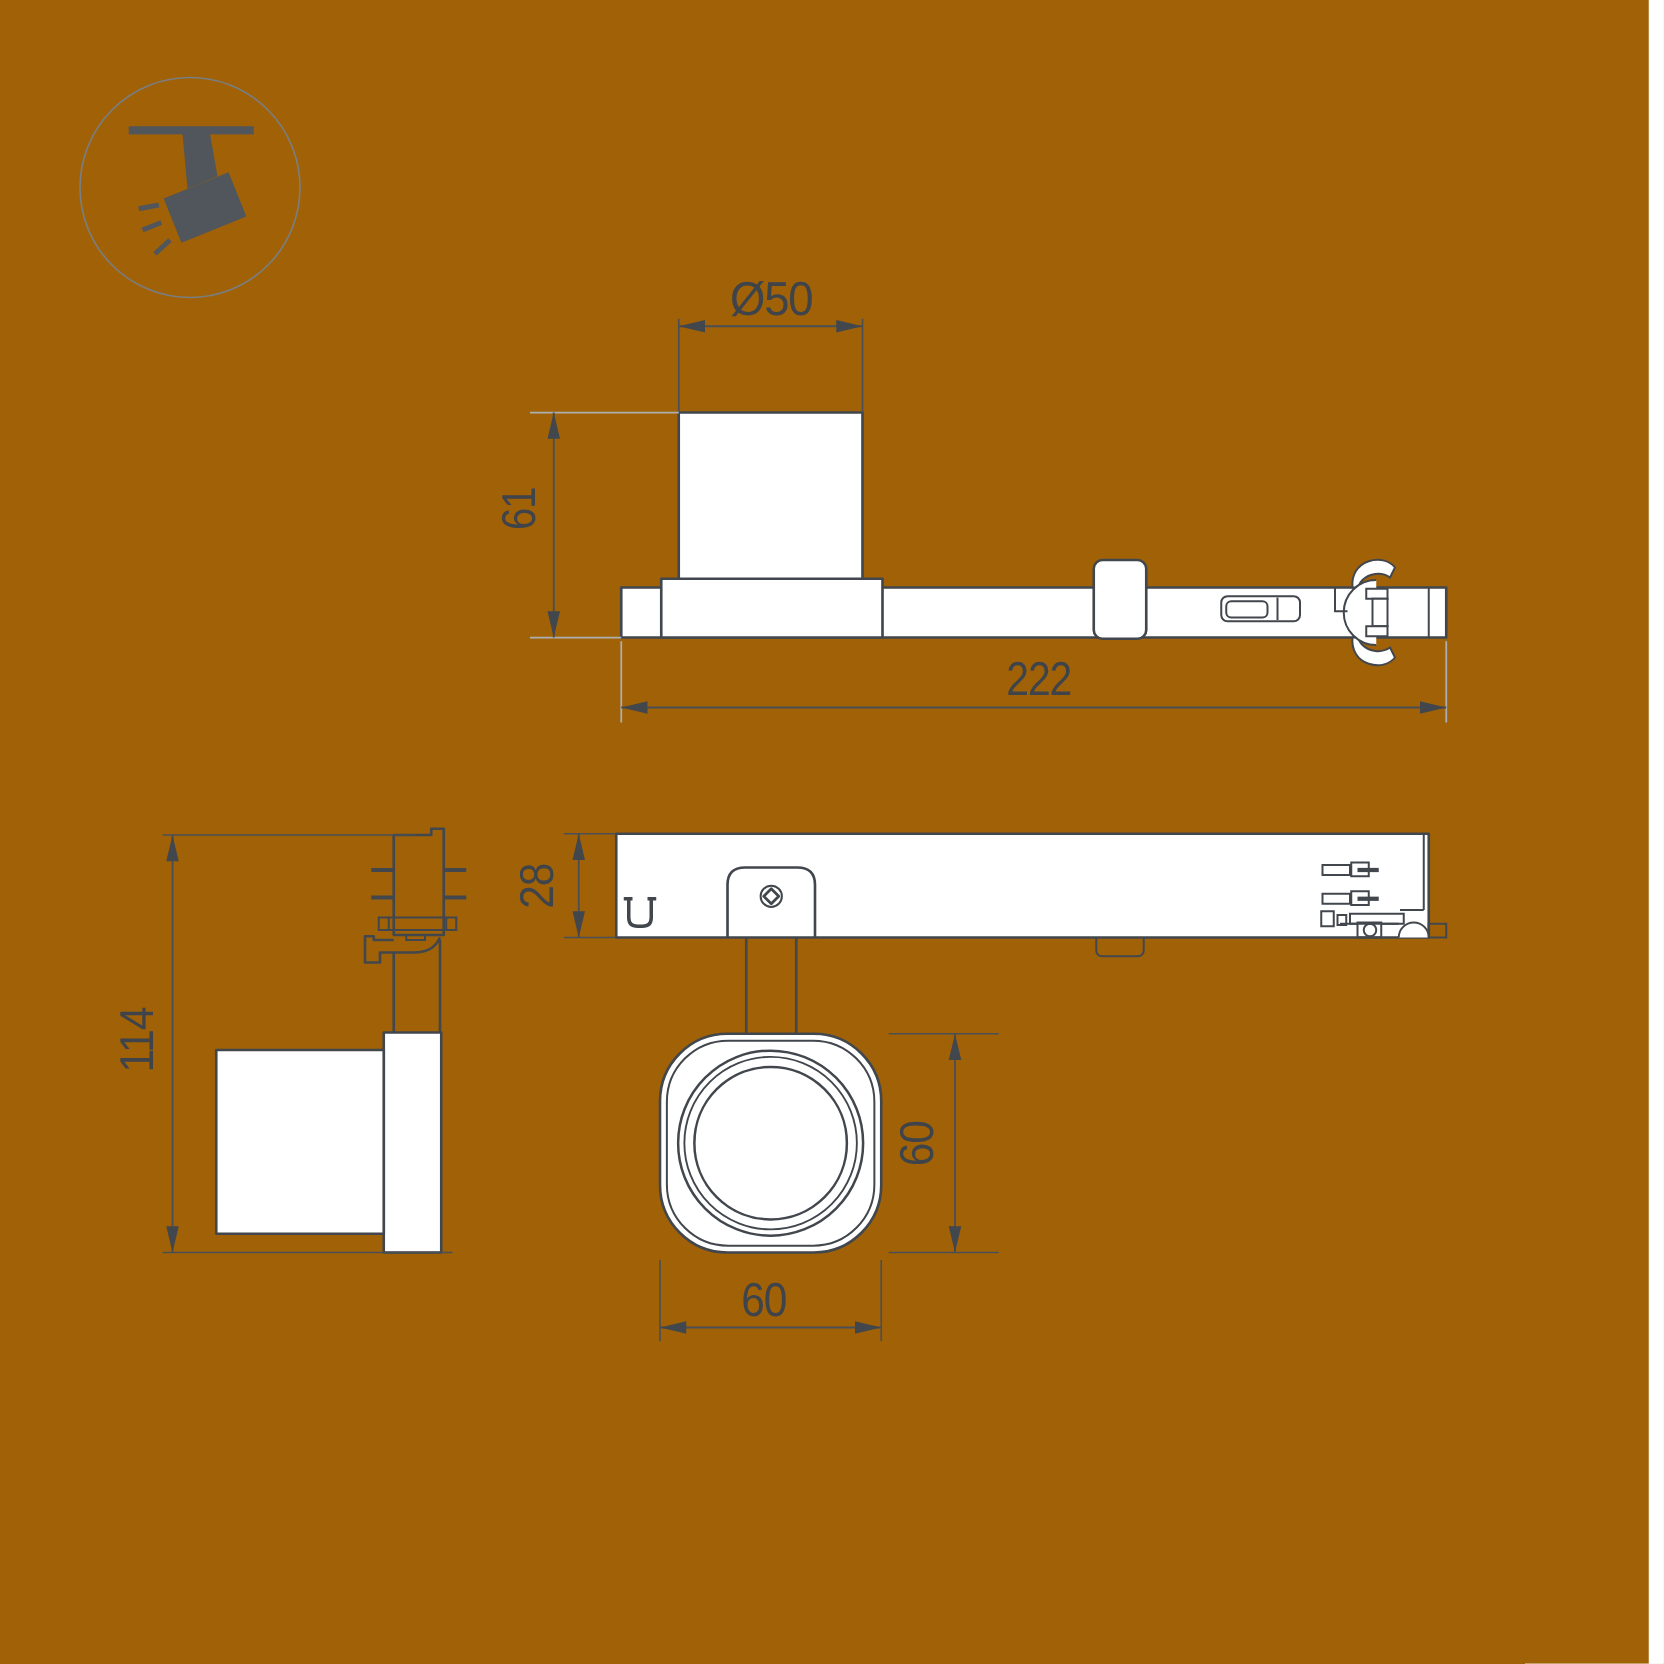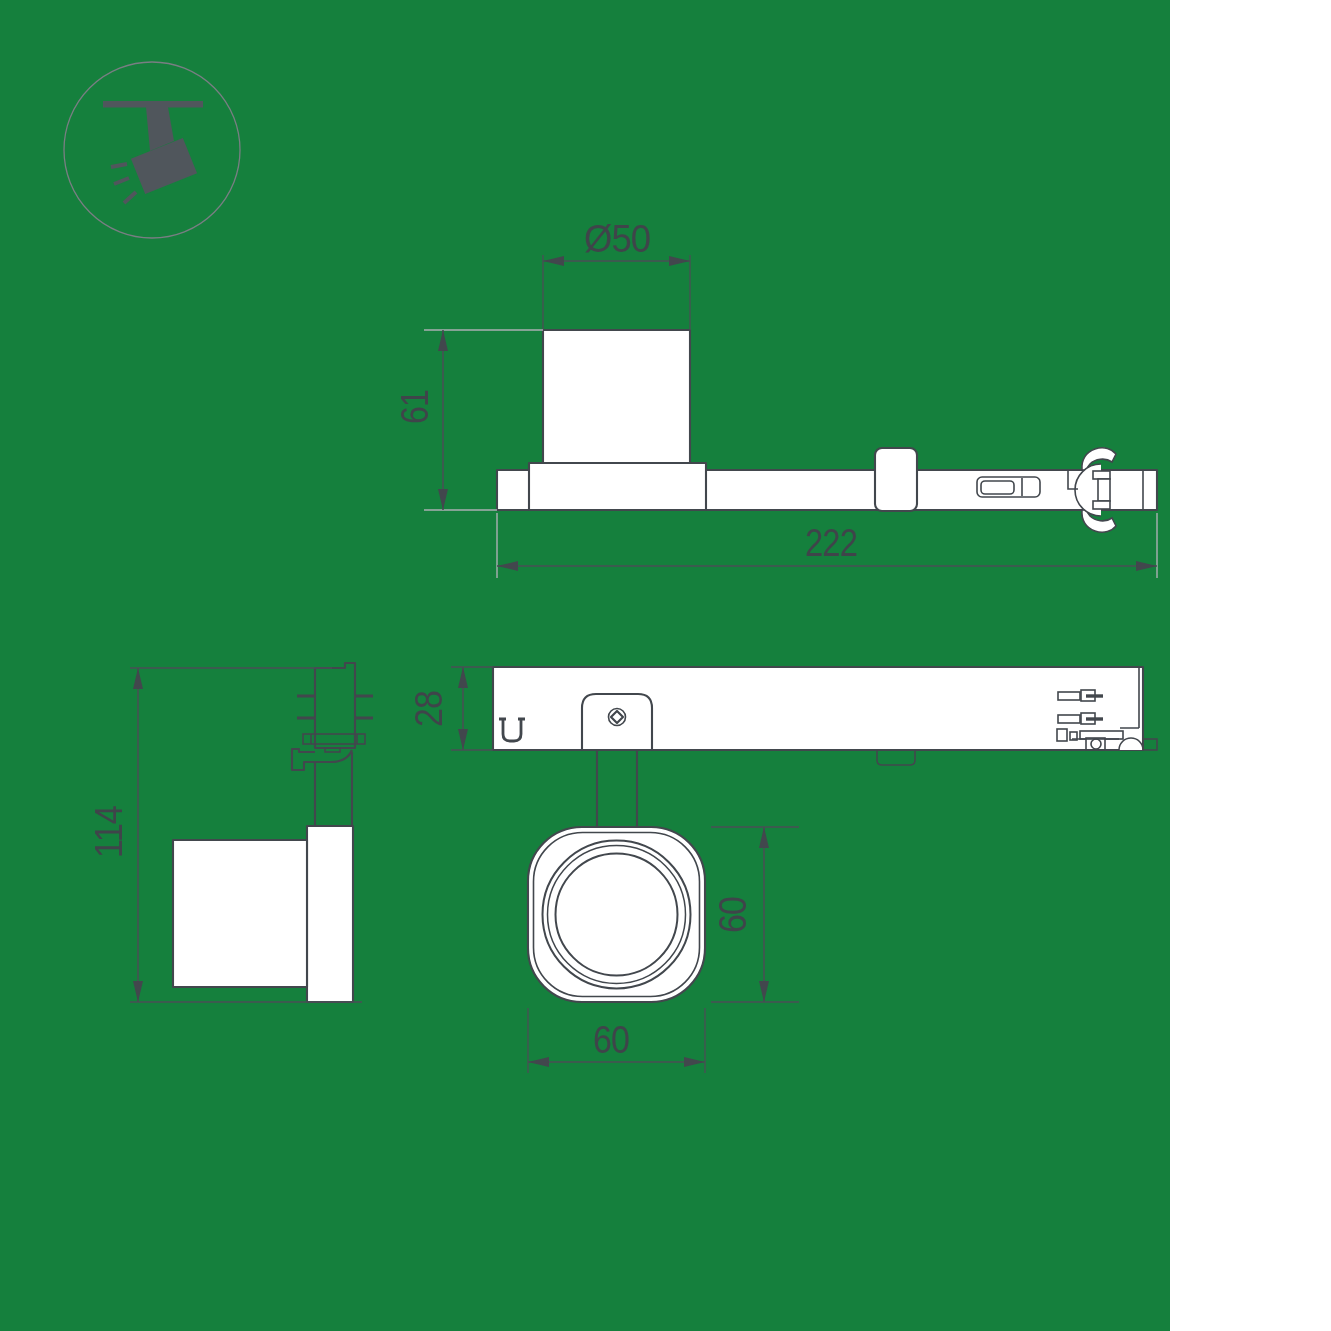--- a/index.html
+++ b/index.html
@@ -1,16 +1,16 @@
 <!DOCTYPE html>
 <html><head>
 <meta charset="utf-8">
 <style>
   html,body{margin:0;padding:0;background:#ffffff;}
-  .canvas{position:relative;width:1170px;height:1331px;background:#15803d;overflow:hidden;}
+  .canvas{position:relative;width:1319px;height:1331px;background:#a16207;overflow:hidden;}
   svg{position:absolute;left:0;top:0;}
   .obj{stroke:#42474d;stroke-width:2.1;fill:none;stroke-linejoin:round;stroke-linecap:butt;}
   .objw{stroke:#42474d;stroke-width:2.1;fill:#ffffff;stroke-linejoin:round;}
   .thin{stroke:#42474d;stroke-width:1.6;fill:none;}
   .thinw{stroke:#42474d;stroke-width:1.6;fill:#ffffff;}
   .dimline{stroke:#4a4f55;stroke-width:1.5;fill:none;}
   .extline{stroke:#4a4f55;stroke-width:1.3;fill:none;}
   .extlight{stroke:#abafb3;stroke-width:1.4;fill:none;}
   .arrow{fill:#42474d;stroke:none;}
   .pin{stroke:#42474d;stroke-width:3.2;fill:none;}

